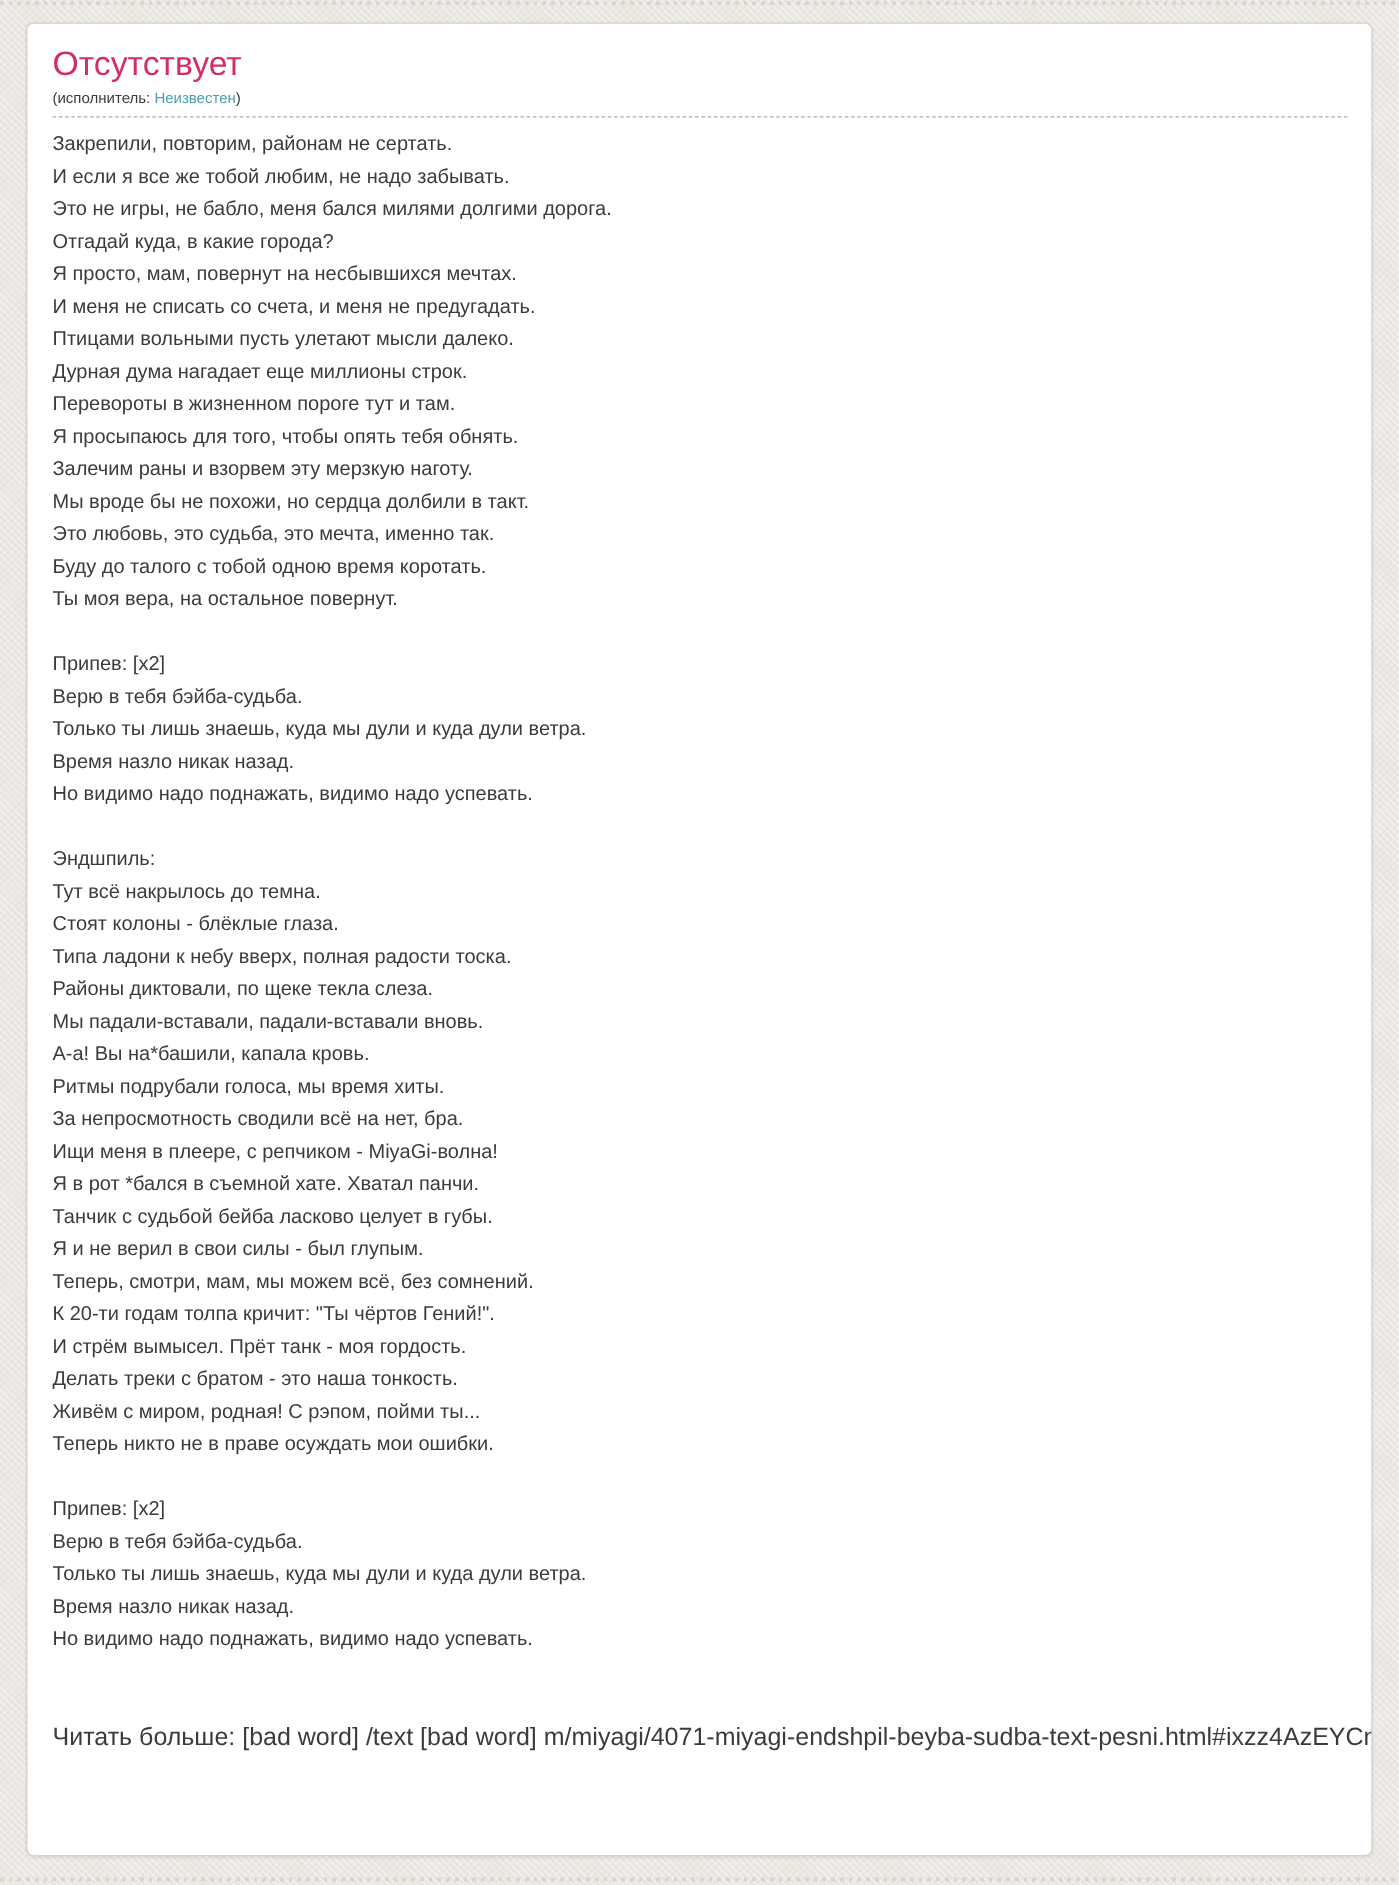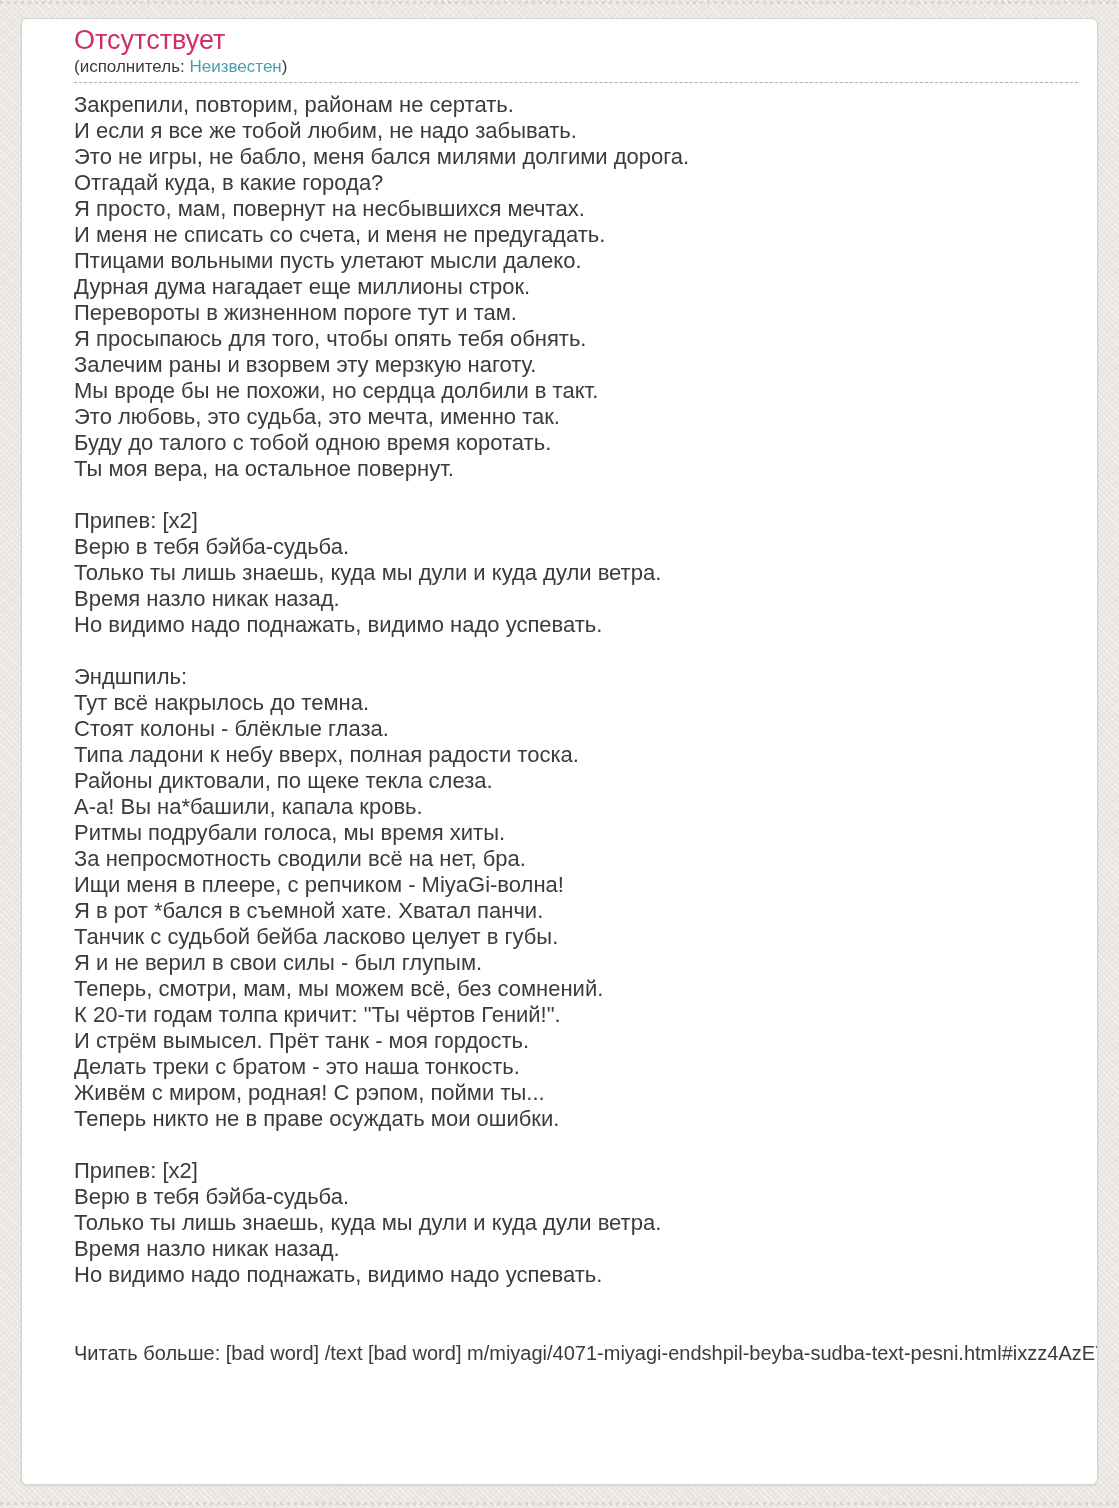--- a/index.html
+++ b/index.html
@@ -35,50 +35,49 @@
     height: 1467px;
     box-sizing: border-box;
     background: #ffffff;
     border: 1px solid #d6d2cc;
     border-radius: 6px;
     box-shadow: 0 1px 3px rgba(0,0,0,0.08);
     overflow: hidden;
     z-index: 2;
   }
   .card-inner {
-    padding: 5px 0 0 20px;
-    margin-left: 32px;
+    padding: 16px 0 0 20px;
   }
   .header {
     border-bottom: 1px dashed #9db3bf;
     margin-right: 19px;
     padding-bottom: 5px;
   }
   .song-title {
     display: inline-block;
     font-size: 27px;
     line-height: 32px;
     color: #d12f63;
     text-decoration: none;
     cursor: pointer;
   }
   .artist-line {
-    font-size: 17px;
+    font-size: 12px;
     line-height: 20px;
     color: #3b3b3b;
     margin-top: 1px;
   }
   .artist-link {
     color: #4a9fae;
     text-decoration: none;
     cursor: pointer;
   }
   .lyrics {
     margin-top: 9px;
-    font-size: 22px;
+    font-size: 16px;
     line-height: 26px;
     color: #3b3b3b;
   }
   .lyrics .line {
     white-space: nowrap;
   }
   .footer-line {
     font-size: 20px;
     line-height: 26px;
     color: #3b3b3b;
@@ -119,20 +118,21 @@
         <div class="line">Верю в тебя бэйба-судьба.</div>
         <div class="line">Только ты лишь знаешь, куда мы дули и куда дули ветра.</div>
         <div class="line">Время назло никак назад.</div>
         <div class="line">Но видимо надо поднажать, видимо надо успевать.</div>
         <div class="line">&nbsp;</div>
         <div class="line">Эндшпиль:</div>
         <div class="line">Тут всё накрылось до темна.</div>
         <div class="line">Стоят колоны - блёклые глаза.</div>
         <div class="line">Типа ладони к небу вверх, полная радости тоска.</div>
         <div class="line">Районы диктовали, по щеке текла слеза.</div>
+        <div class="line">Мы падали-вставали, падали-вставали вновь.</div>
         <div class="line">А-а! Вы на*башили, капала кровь.</div>
         <div class="line">Ритмы подрубали голоса, мы время хиты.</div>
         <div class="line">За непросмотность сводили всё на нет, бра.</div>
         <div class="line">Ищи меня в плеере, с репчиком - MiyaGi-волна!</div>
         <div class="line">Я в рот *бался в съемной хате. Хватал панчи.</div>
         <div class="line">Танчик с судьбой бейба ласково целует в губы.</div>
         <div class="line">Я и не верил в свои силы - был глупым.</div>
         <div class="line">Теперь, смотри, мам, мы можем всё, без сомнений.</div>
         <div class="line">К 20-ти годам толпа кричит: "Ты чёртов Гений!".</div>
         <div class="line">И стрём вымысел. Прёт танк - моя гордость.</div>

